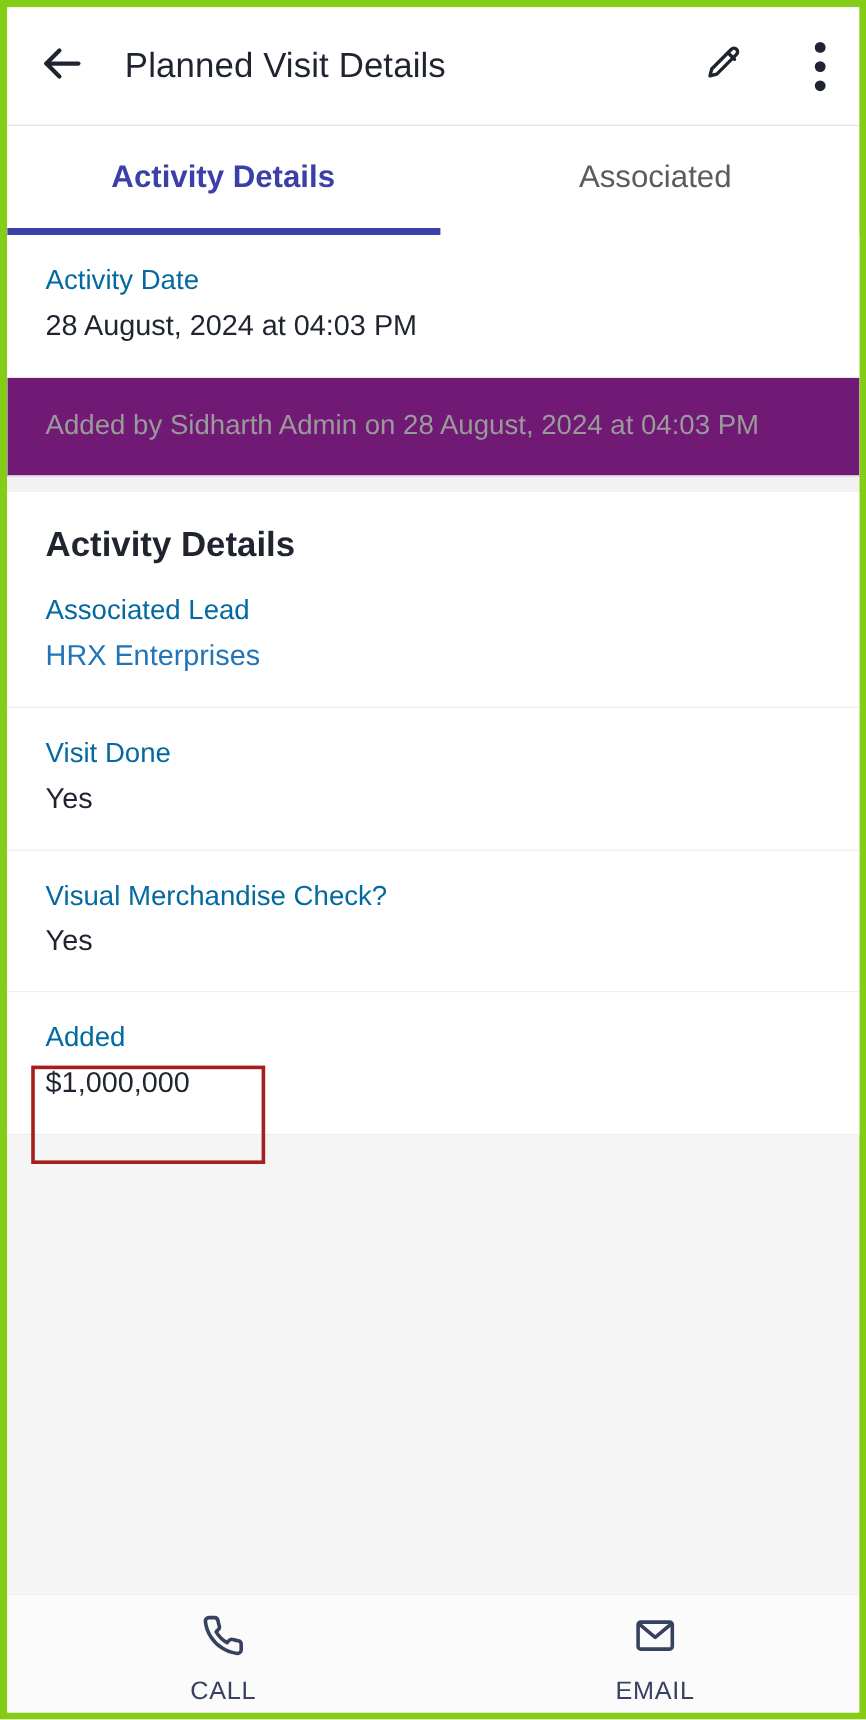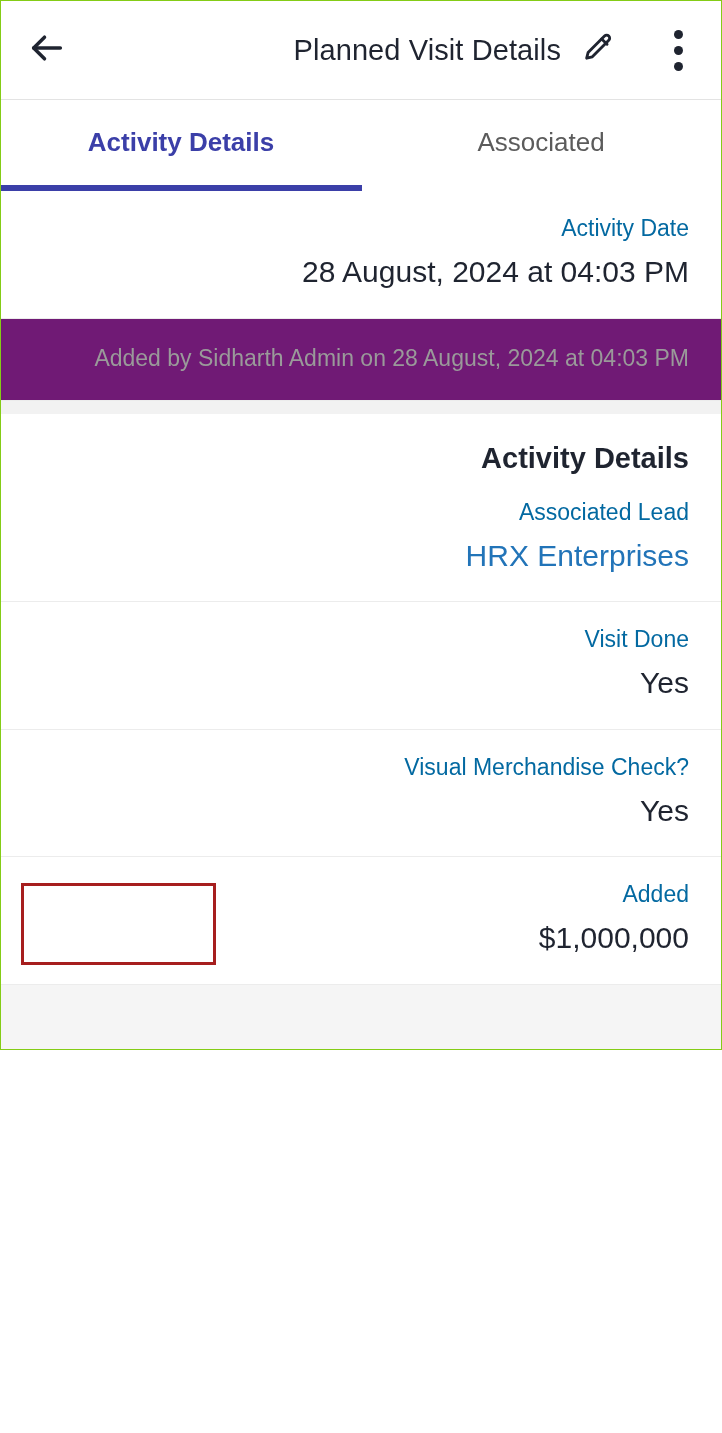--- a/index.html
+++ b/index.html
@@ -8,25 +8,24 @@
     width: 722px;
     height: 1433px;
     background: #ffffff;
     font-family: "Liberation Sans", sans-serif;
     -webkit-font-smoothing: antialiased;
   }
 
   #screen {
     position: relative;
     width: 722px;
-    height: 1050px;
-    background: #ffffff;
-    border: 1px solid #84cc16;
+    height: 1433px;
+    background: #ffffff;
+    border: 6px solid #84cc16;
     overflow: hidden;
-    text-align: right;
   }
 
   
   #appbar {
     position: absolute;
     left: 0; top: 0;
     width: 720px;
     height: 99px;
     background: #ffffff;
     border-bottom: 1px solid #e3e3e3;
@@ -120,21 +119,21 @@
     background: #ffffff;
   }
   .row:last-child { border-bottom: 1px solid #ececec; }
 
   .row-label {
     font-size: 23px;
     color: #0369a1;
     line-height: 1.35;
   }
   .row-value {
-    font-size: 30px;
+    font-size: 24px;
     color: #1f2430;
     line-height: 1.45;
     margin-top: 6px;
   }
   .row-value.link { color: #2274b8; }
 
   .meta-row {
     padding: 26px 32px 28px 32px;
     background: #701a75;
     border-bottom: 1px solid #ececec;

